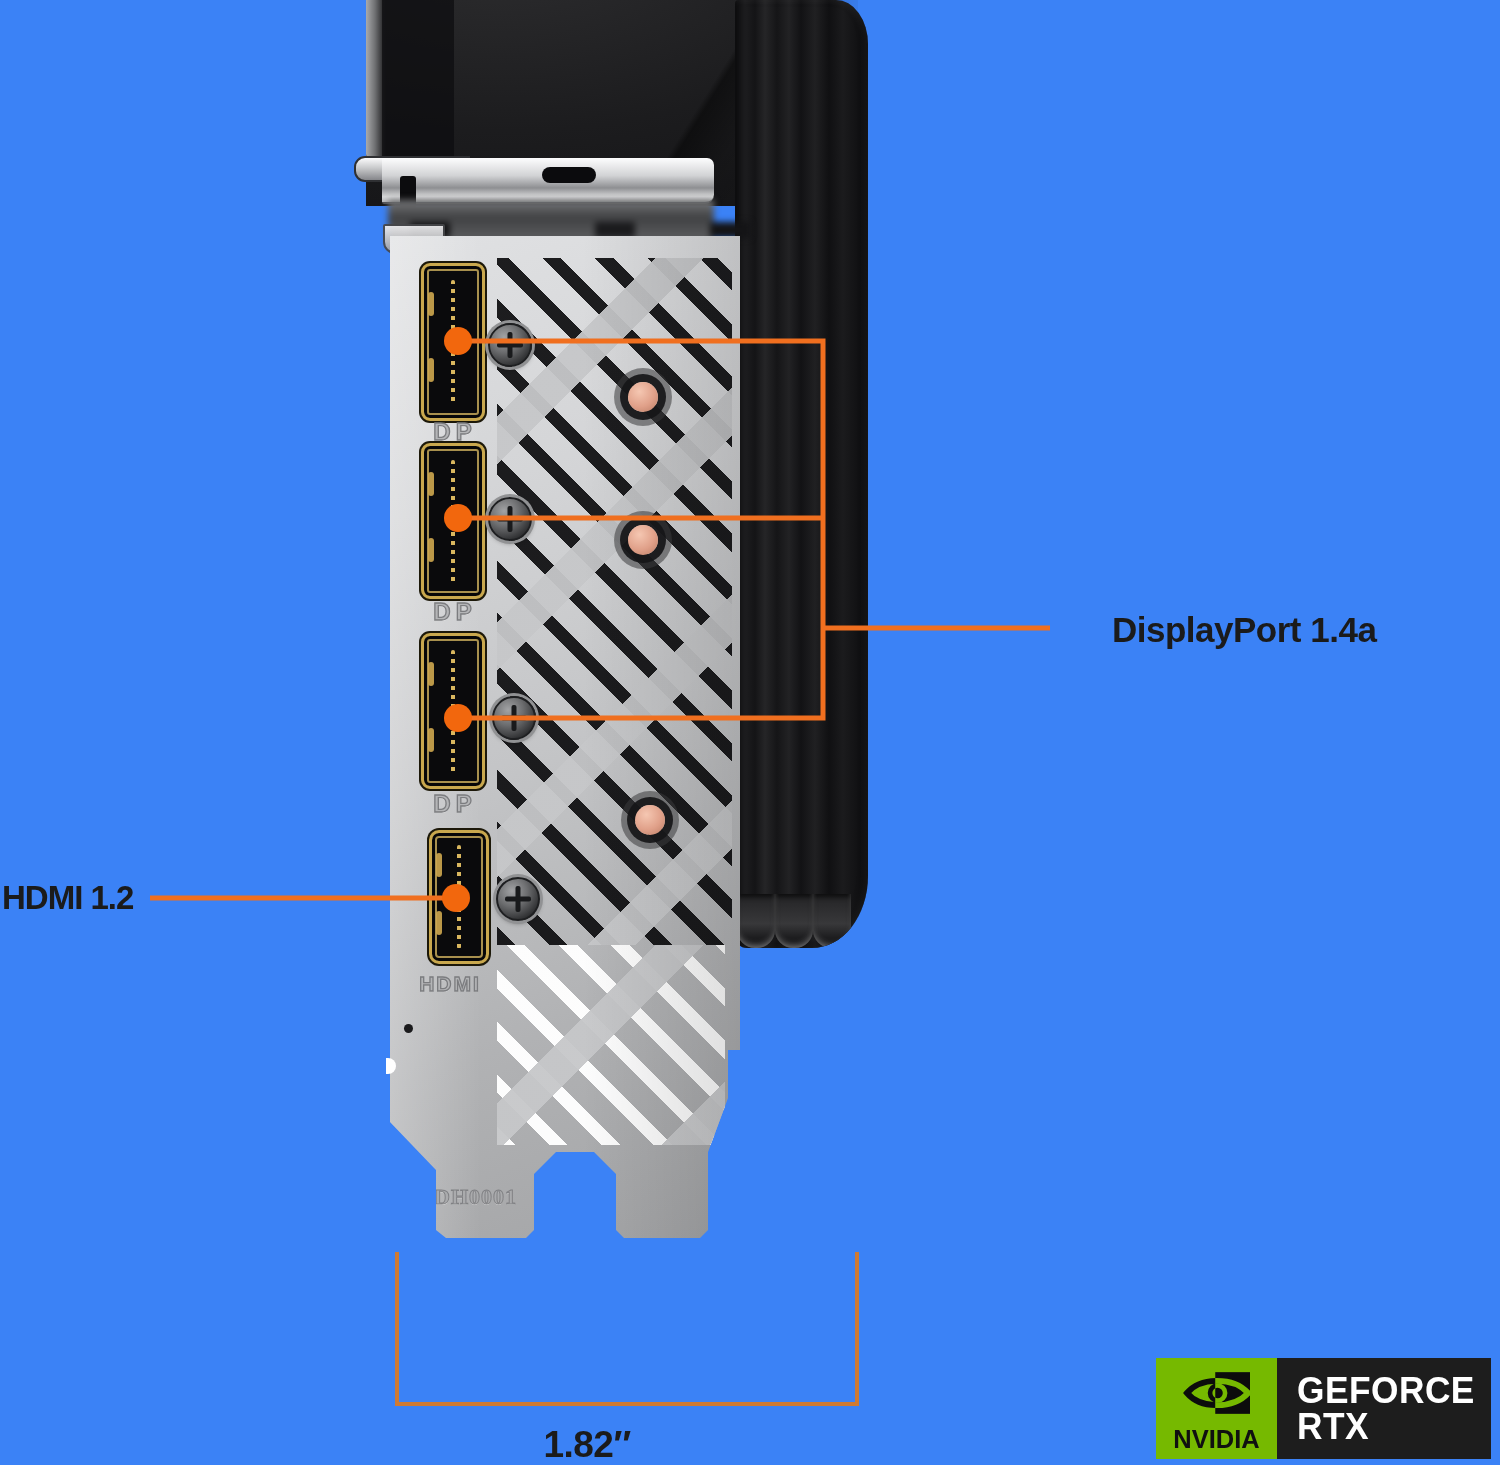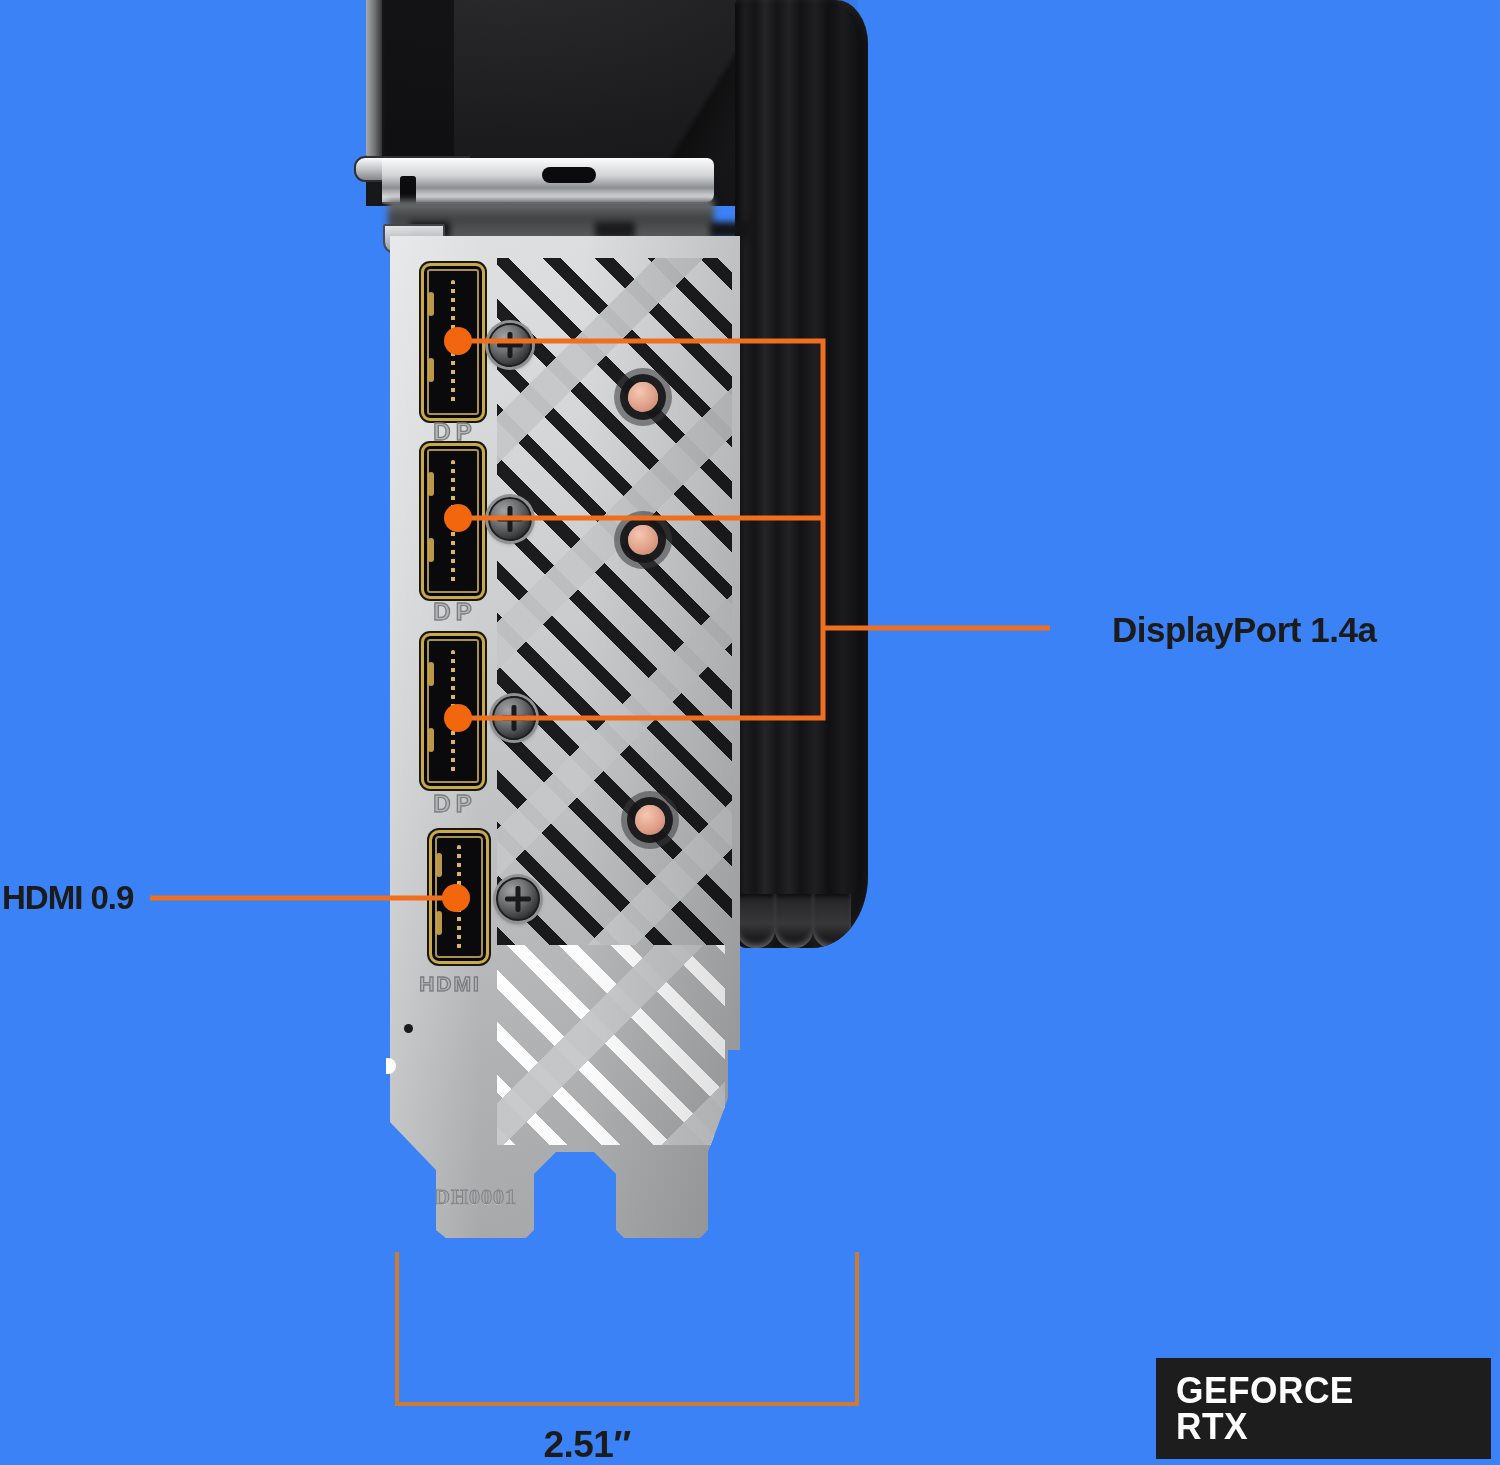--- a/index.html
+++ b/index.html
@@ -192,23 +192,45 @@
     <path class="callout-line" d="M458 341 H823 M458 518 H823 M458 718 H823 M823 338.5 V720.5 M823 628 H1050"></path>
     <path class="callout-line" d="M150 898 H456"></path>
     <circle class="dot" cx="458" cy="341" r="14"></circle>
     <circle class="dot" cx="458" cy="518" r="14"></circle>
     <circle class="dot" cx="458" cy="718" r="14"></circle>
     <circle class="dot" cx="456" cy="898" r="14"></circle>
     <path class="dim-line" d="M397 1252 V1404 M857 1252 V1404 M395 1404 H859"></path>
   </svg>
 
   <div class="label dp-l">DisplayPort 1.4a</div>
-  <div class="label hdmi-l">HDMI 0.9</div>
-  <div class="label dim-l">2.51″</div>
+  <div class="label hdmi-l">HDMI 1.2</div>
+  <div class="label dim-l">1.82″</div>
 
   <div class="abs badge">
+    <div class="badge-green">
+      <svg class="eye" viewBox="0 0 120 76">
+        <defs>
+          <clipPath id="cl">
+              <rect x="0" y="0" width="57" height="76"></rect>
+            </clipPath>
+          <clipPath id="cr">
+              <rect x="57" y="0" width="63" height="76"></rect>
+            </clipPath>
+        </defs>
+        <rect x="57" y="2" width="60" height="72" fill="#0c0c0c"></rect>
+        <g clip-path="url(#cl)">
+          <path d="M8 38 C 32 10, 88 10, 114 38 C 88 66, 32 66, 8 38 Z" fill="none" stroke="#0c0c0c" stroke-width="10"></path>
+          <circle cx="61" cy="38" r="13" fill="none" stroke="#0c0c0c" stroke-width="8"></circle>
+        </g>
+        <g clip-path="url(#cr)">
+          <path d="M8 38 C 32 10, 88 10, 114 38 C 88 66, 32 66, 8 38 Z" fill="none" stroke="#76B900" stroke-width="10"></path>
+          <circle cx="61" cy="38" r="13" fill="none" stroke="#76B900" stroke-width="8"></circle>
+        </g>
+      </svg>
+      <div class="badge-brand">NVIDIA</div>
+    </div>
     <div class="badge-black">
       <div class="l1">GEFORCE</div>
       <div class="l2">RTX</div>
     </div>
   </div>
 
 </div>
 
 </body></html>

